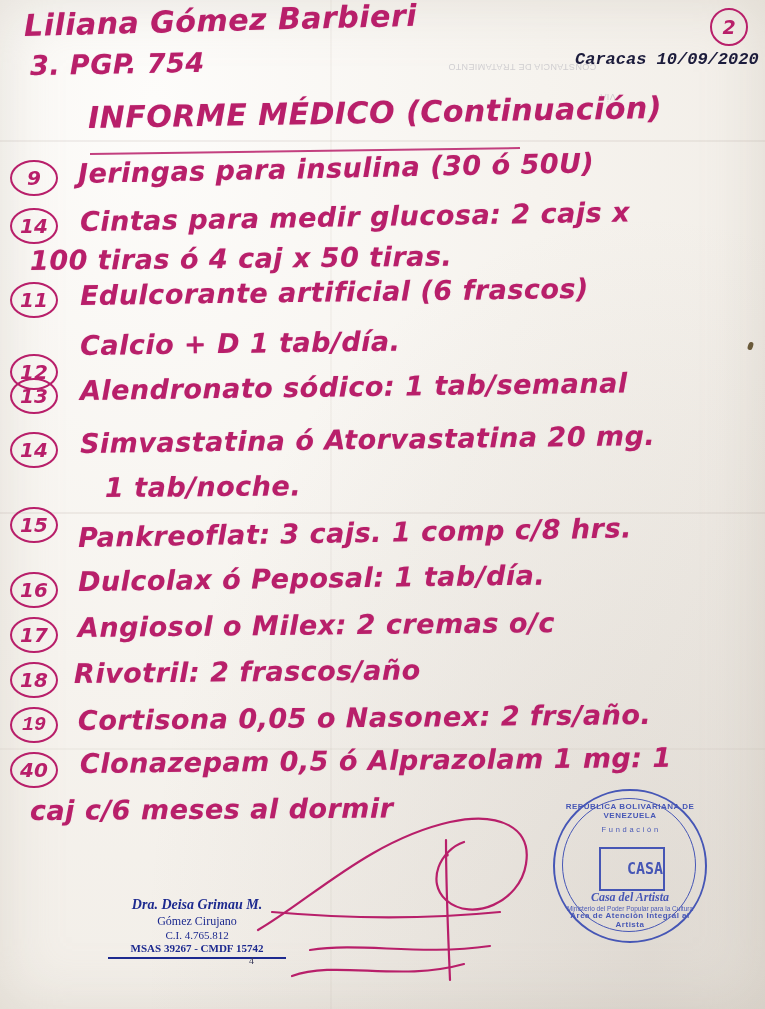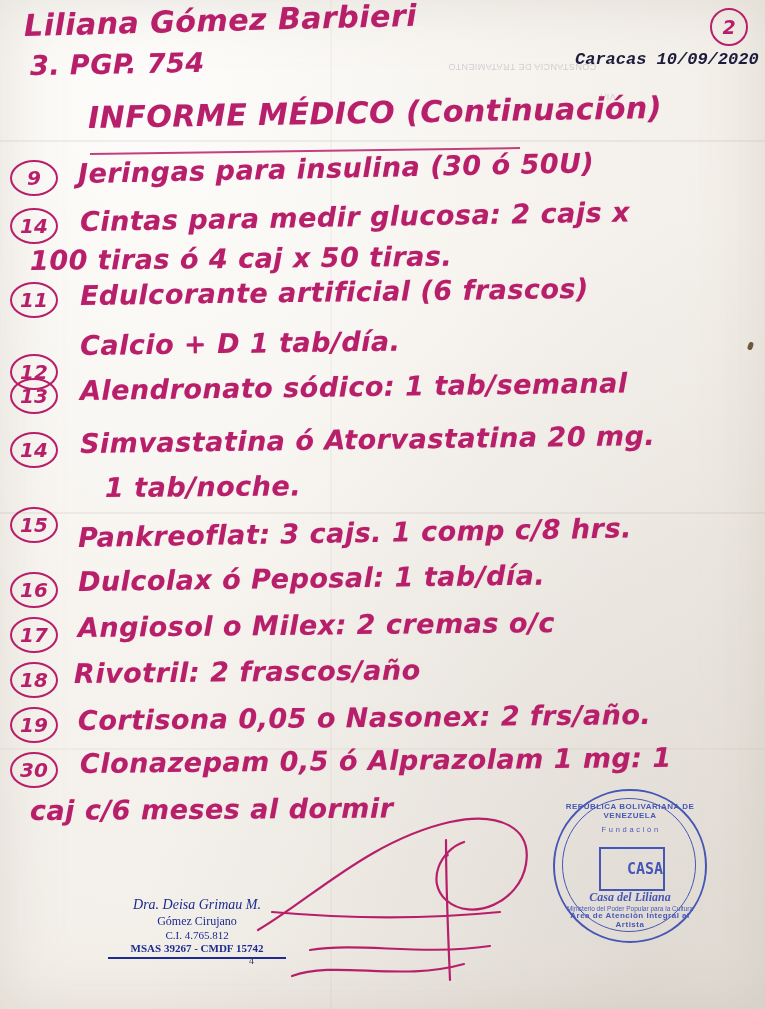--- a/index.html
+++ b/index.html
@@ -112,21 +112,21 @@
     left: 108px;
     top: 896px;
     width: 178px;
     text-align: center;
     color: #1d2a8f;
     font-family: "Liberation Serif", serif;
     line-height: 1.25;
     border-bottom: 2px solid #1d2a8f;
     padding-bottom: 1px;
   }
-  .doc-stamp .nm { font-weight: 400; font-style: italic; font-size: 14px; }
+  .doc-stamp .nm { font-weight: 700; font-style: italic; font-size: 14px; }
   .doc-stamp .ttl { font-size: 12px; }
   .doc-stamp .ci { font-size: 11px; }
   .doc-stamp .ms { font-size: 11px; font-weight: 700; text-align: center; }
 
   
   .seal {
     position: absolute;
     left: 553px;
     top: 789px;
     width: 150px;
@@ -263,24 +263,24 @@
 
   <div class="numbox" style="left:10px; top:572px;">16</div>
   <div class="hw line" style="left:78px; top:566px; transform:rotate(-0.8deg);">Dulcolax ó Peposal: 1 tab/día.</div>
 
   <div class="numbox" style="left:10px; top:617px;">17</div>
   <div class="hw line" style="left:78px; top:612px; transform:rotate(-0.6deg);">Angiosol o Milex: 2 cremas  o/c</div>
 
   <div class="numbox" style="left:10px; top:662px;">18</div>
   <div class="hw line" style="left:74px; top:658px; transform:rotate(-0.6deg);">Rivotril: 2 frascos/año</div>
 
-  <div class="numbox" style="left:10px; top:707px;">19</div>
+  <div class="numbox" style="left:10px; top:707px;font-family:Liberation Mono, monospace;">19</div>
   <div class="hw line" style="left:78px; top:705px; transform:rotate(-0.6deg);">Cortisona 0,05 o Nasonex: 2 frs/año.</div>
 
-  <div class="numbox" style="left:10px; top:752px;">30</div>
+  <div class="numbox" style="left:10px; top:752px;">40</div>
   <div class="hw line" style="left:80px; top:748px; transform:rotate(-0.6deg);">Clonazepam 0,5 ó Alprazolam 1 mg:  1</div>
   <div class="hw line" style="left:30px; top:795px; transform:rotate(-0.4deg);">caj c/6 meses al dormir</div>
 
   <svg class="signature" width="330" height="210" viewBox="0 0 330 210">
     <g fill="none" stroke="#b81f6a" stroke-width="2.2" stroke-linecap="round">
       <path d="M8,150 C60,120 120,60 200,42 C250,31 282,48 276,84 C270,122 222,143 196,120 C176,102 190,70 214,62"></path>
       <path d="M196,60 C196,110 198,150 200,200"></path>
       <path d="M22,132 C90,138 168,140 250,132"></path>
       <path d="M60,170 C110,162 170,176 240,166"></path>
       <path d="M42,196 C86,180 150,202 214,184"></path>
@@ -294,18 +294,18 @@
     <div class="ci">C.I. 4.765.812</div>
     <div class="ms">MSAS 39267 - CMDF 15742</div>
   </div>
   <div class="page-foot">4</div>
 
   <div class="seal">
     <div class="ring"></div>
     <div class="top-arc">REPÚBLICA BOLIVARIANA DE VENEZUELA</div>
     <div class="mid">F u n d a c i ó n</div>
     <div class="glyph">CASA</div>
-    <div class="sub">Casa del Liliana</div>
+    <div class="sub">Casa del Artista</div>
     <div class="sub2">Ministerio del Poder Popular para la Cultura</div>
     <div class="bot-arc">Área de Atención Integral al Artista</div>
   </div>
 
 </div>
 
 </body></html>

